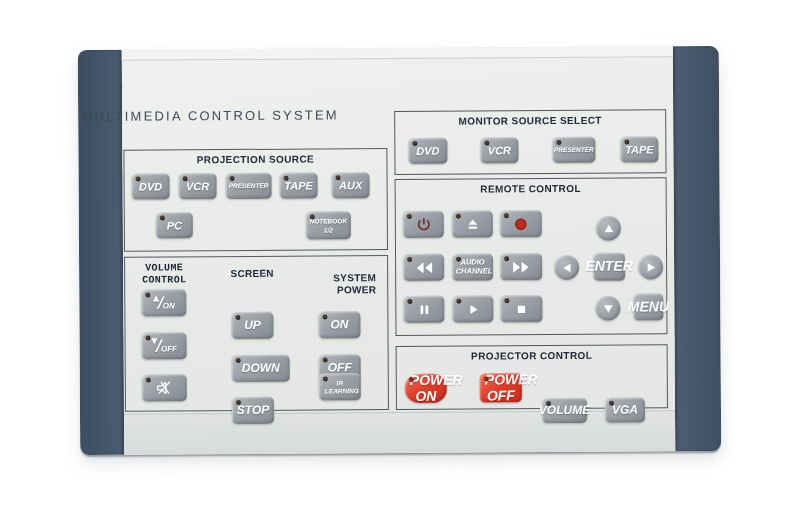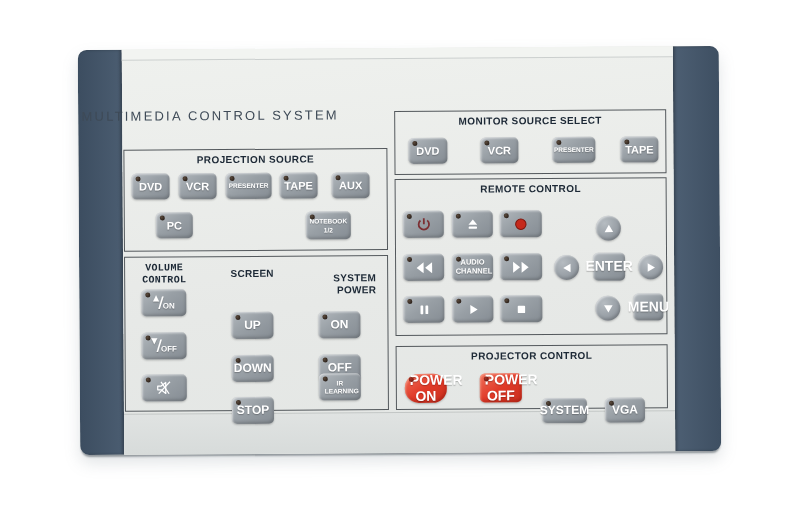--- a/index.html
+++ b/index.html
@@ -23,21 +23,21 @@
         font-size:13px;letter-spacing:2.2px;color:#3e4a57;font-weight:normal;}
   .box{position:absolute;border:1px solid #53585c;}
   .box-title{position:absolute;top:4px;left:0;right:0;text-align:center;
         font-weight:bold;font-size:10px;letter-spacing:.4px;color:#1d2936;}
   .col-title{position:absolute;text-align:center;font-weight:bold;font-size:10px;
         letter-spacing:.3px;color:#1d2936;line-height:1.15;}
   .btn{position:absolute;border-radius:5px;
         background:linear-gradient(145deg,#b2b8bd,#989fa5 45%,#858c93);
         box-shadow:inset 1px 1px 2px rgba(255,255,255,.55),inset -1px -2px 3px rgba(0,0,0,.18),0 1px 2px rgba(0,0,0,.22);
         color:#fff;font-weight:bold;display:flex;align-items:center;justify-content:center;
-        text-align:center;line-height:1.1;text-shadow:0 1px 1px rgba(0,0,0,.25);cursor:pointer;}
+        text-align:center;line-height:1.1;text-shadow:0 1px 1px rgba(0,0,0,.25);cursor:pointer;font-style:italic;}
   .btn.red{background:linear-gradient(145deg,#f0705a,#e03a28 50%,#c92f1d);
         box-shadow:inset 1px 1px 2px rgba(255,190,170,.55),inset -1px -2px 3px rgba(90,0,0,.25),0 1px 2px rgba(0,0,0,.25);}
   .btn.circle{border-radius:50%;
         background:radial-gradient(circle at 35% 30%,#b6bcc1,#8f969d 75%,#838a91);}
   .led{position:absolute;top:3px;left:4px;width:5px;height:5px;border-radius:50%;
         background:radial-gradient(circle at 35% 35%,#5a4a3c,#2b211b 75%);}
   .btn.red .led{background:radial-gradient(circle at 35% 35%,#a03326,#6f140b 75%);}
   .fs11{font-size:11px;} .fs10{font-size:12px;margin-top:23px;} .fs85{font-size:14px;}
   .fs8{font-size:14px;} .fs75{font-size:7.5px;} .fs65{font-size:6.5px;}
   .stack{display:flex;flex-direction:column;gap:1px;}
@@ -124,21 +124,21 @@
             <path d="M4 15 L16 2.5" stroke="#fff" stroke-width="1.3"></path>
             <path d="M6.5 2.5 L15 15.2" stroke="#fff" stroke-width="1.3"></path>
           </svg>
         </span>
     </div>
 
     <div class="btn fs10" style="left:106px;top:32px;width:42px;height:27px;">
         <span class="led"></span>
         <span>UP</span>
       </div>
-    <div class="btn fs10" style="left:106px;top:75px;width:42px;height:27px;">
+    <div class="btn fs10" style="left:106px;top:75px;width:58px;height:27px;">
         <span class="led"></span>
         <span>DOWN</span>
       </div>
     <div class="btn fs10" style="left:106px;top:117px;width:42px;height:27px;">
         <span class="led"></span>
         <span>STOP</span>
       </div>
 
     <div class="btn fs10" style="left:193px;top:32px;width:42px;height:27px;">
         <span class="led"></span>
@@ -294,20 +294,20 @@
     <div class="btn red fs8" style="left:8px;top:27px;width:42px;height:29px;padding:2px;box-sizing:border-box;border-radius:14px;">
         <span class="led"></span>
         <span style="width:32px;">POWER ON</span>
       </div>
     <div class="btn red fs8" style="left:83px;top:27px;width:42px;height:29px;padding:2px;box-sizing:border-box;">
         <span class="led"></span>
         <span style="width:32px;">POWER OFF</span>
       </div>
     <div class="btn fs10" style="left:145px;top:29px;width:45px;height:25px;">
         <span class="led"></span>
-        <span>SYSTEM</span>
+        <span>VOLUME</span>
       </div>
     <div class="btn fs10" style="left:208px;top:29px;width:40px;height:25px;">
         <span class="led"></span>
         <span>VGA</span>
       </div>
   </div>
 </div>
 
 </body></html>

